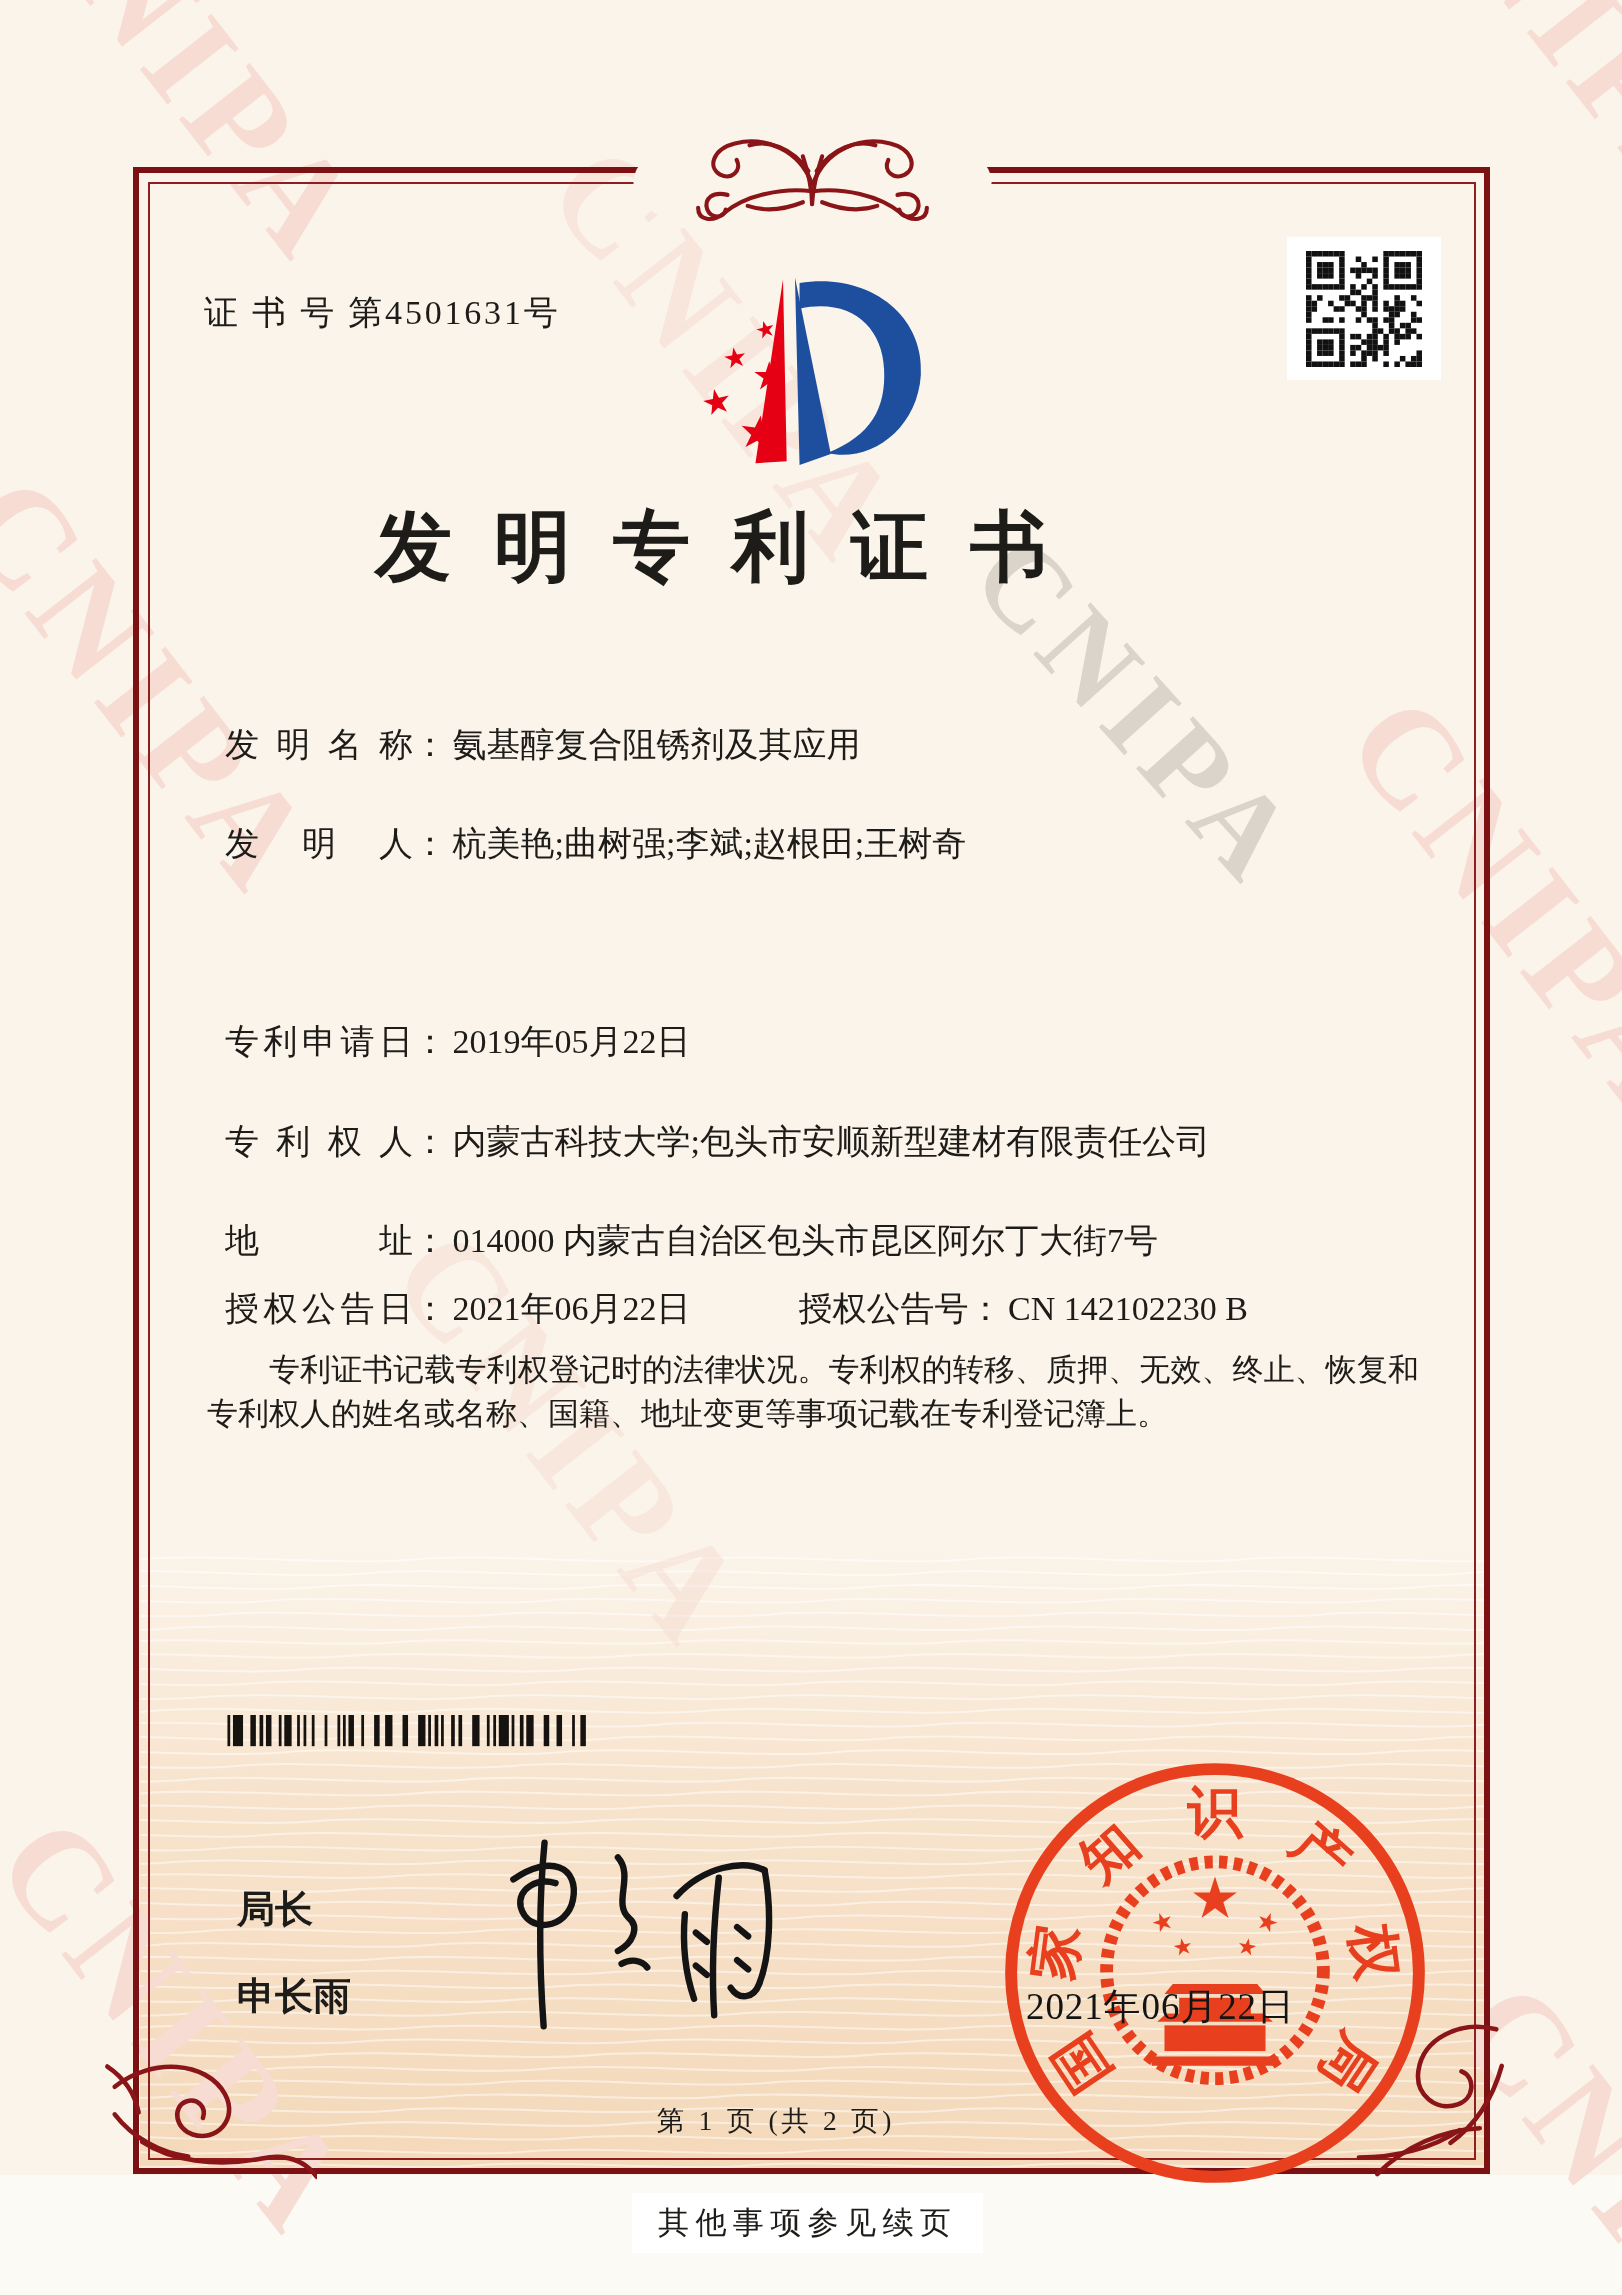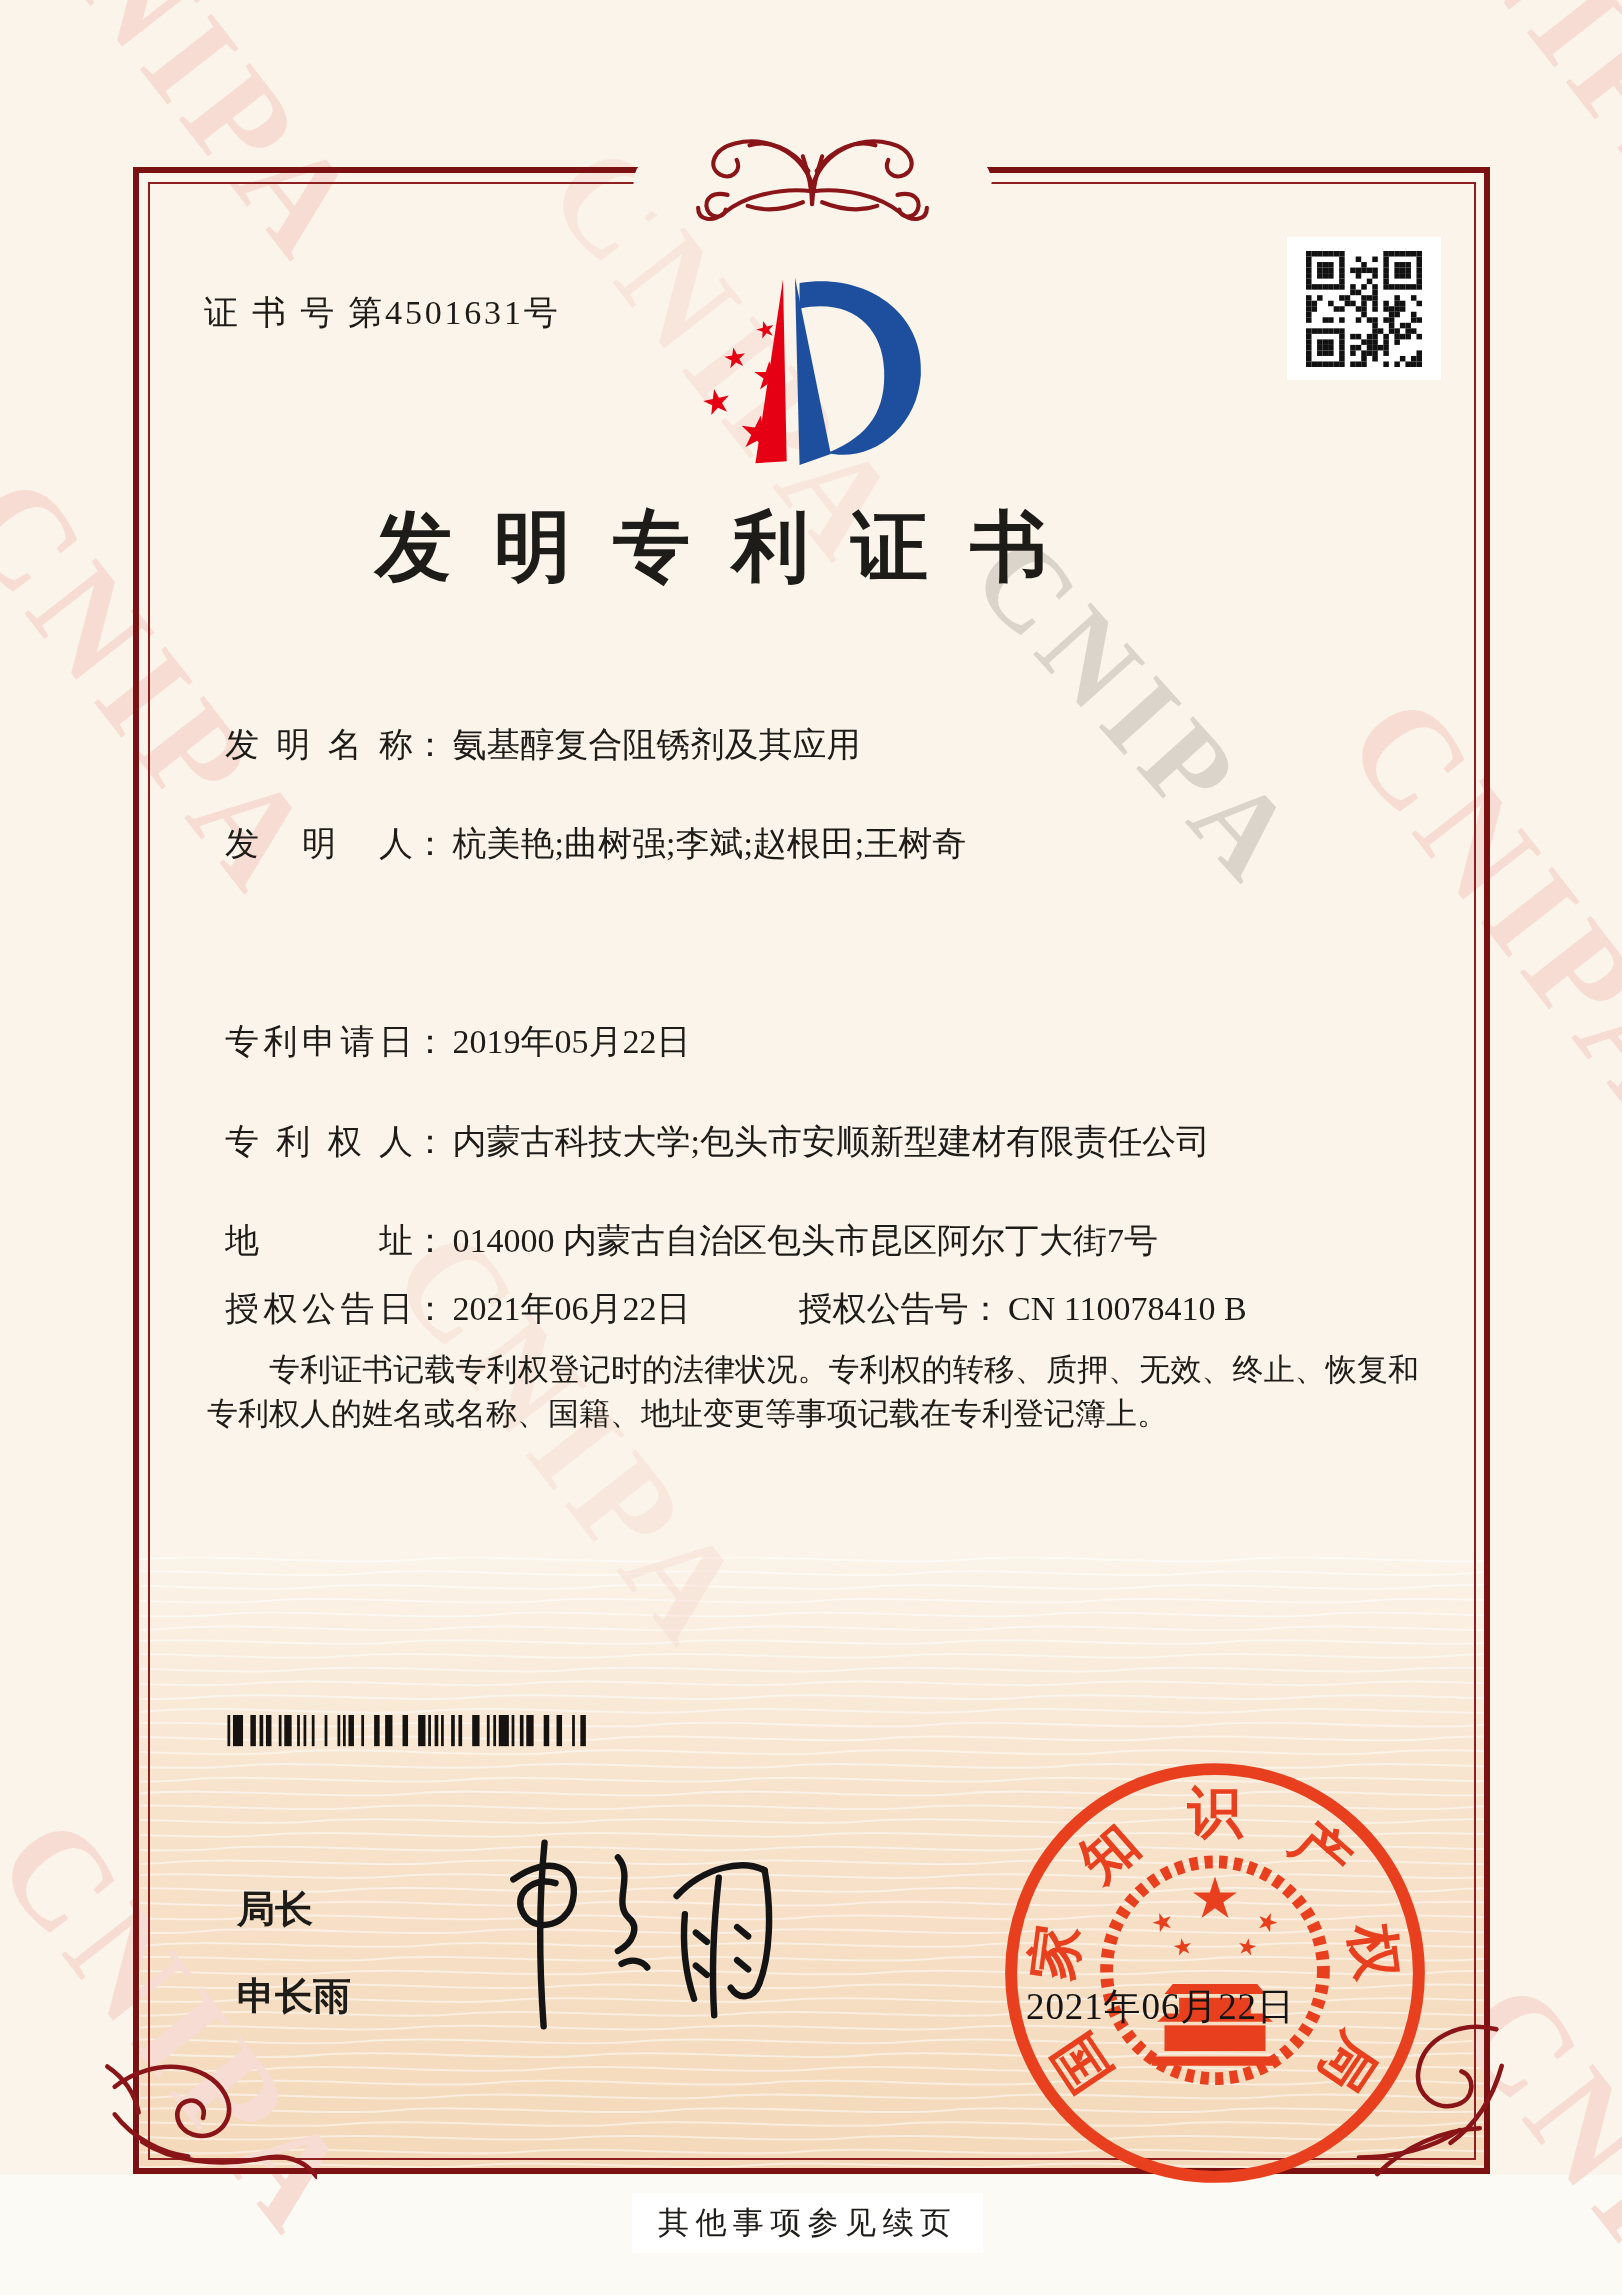--- a/index.html
+++ b/index.html
@@ -402,21 +402,21 @@
   <div class="frow" style="top:1019px;">
     <span class="f-label">专利申请日</span><span class="f-colon">：</span><span>2019年05月22日</span>
   </div>
   <div class="frow" style="top:1119px;">
     <span class="f-label">专利权人</span><span class="f-colon">：</span><span>内蒙古科技大学;包头市安顺新型建材有限责任公司</span>
   </div>
   <div class="frow" style="top:1218px;">
     <span class="f-label">地址</span><span class="f-colon">：</span><span>014000 内蒙古自治区包头市昆区阿尔丁大街7号</span>
   </div>
   <div class="frow" style="top:1286px;">
-    <span class="f-label">授权公告日</span><span class="f-colon">：</span><span>2021年06月22日</span><span class="f-spacer"></span><span>授权公告号</span><span class="f-colon">：</span><span>CN 110078410 B</span>
+    <span class="f-label">授权公告日</span><span class="f-colon">：</span><span>2021年06月22日</span><span class="f-spacer"></span><span>授权公告号</span><span class="f-colon">：</span><span>CN 142102230 B</span>
   </div>
 
   <div class="paras">
     <p>专利证书记载专利权登记时的法律状况。专利权的转移、质押、无效、终止、恢复和专利权人的姓名或名称、国籍、地址变更等事项记载在专利登记簿上。</p>
   </div>
 
   <svg class="barcode" id="barcode-svg" width="363" height="33" viewBox="0 0 395 36">
       <rect x="0" y="0" width="3" height="34" fill="#15120f"></rect>
       <rect x="6" y="0" width="11" height="34" fill="#15120f"></rect>
       <rect x="25" y="0" width="6" height="34" fill="#15120f"></rect>
@@ -486,16 +486,17 @@
         </g>
       <path d="M178,258 L288,258 L279,247 L187,247 Z"></path>
       <rect x="194" y="262" width="78" height="18"></rect>
       <path d="M170,288 L296,288 L286,279 L180,279 Z"></path>
       <rect x="178" y="292" width="110" height="28"></rect>
       <path d="M164,326 L302,326 L302,336 L164,336 Z"></path>
     </g>
   </svg>
   <div class="seal-date">2021年06月22日</div>
 
+  <div class="page-info">第 1 页 (共 2 页)</div>
   <div class="note">其他事项参见续页</div>
 
 </div>
 
 
 </body></html>

